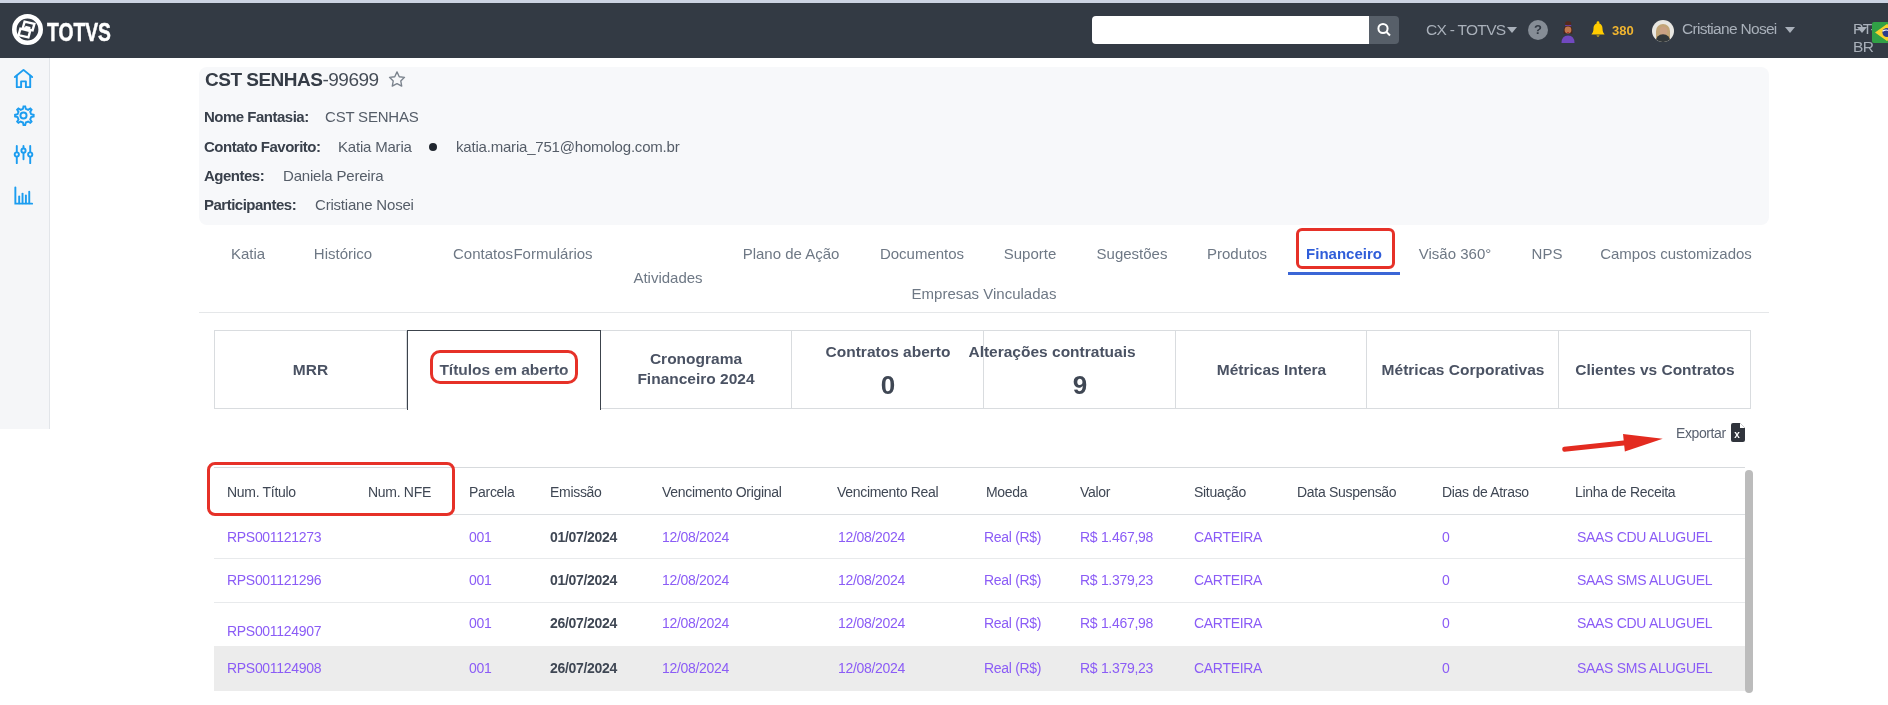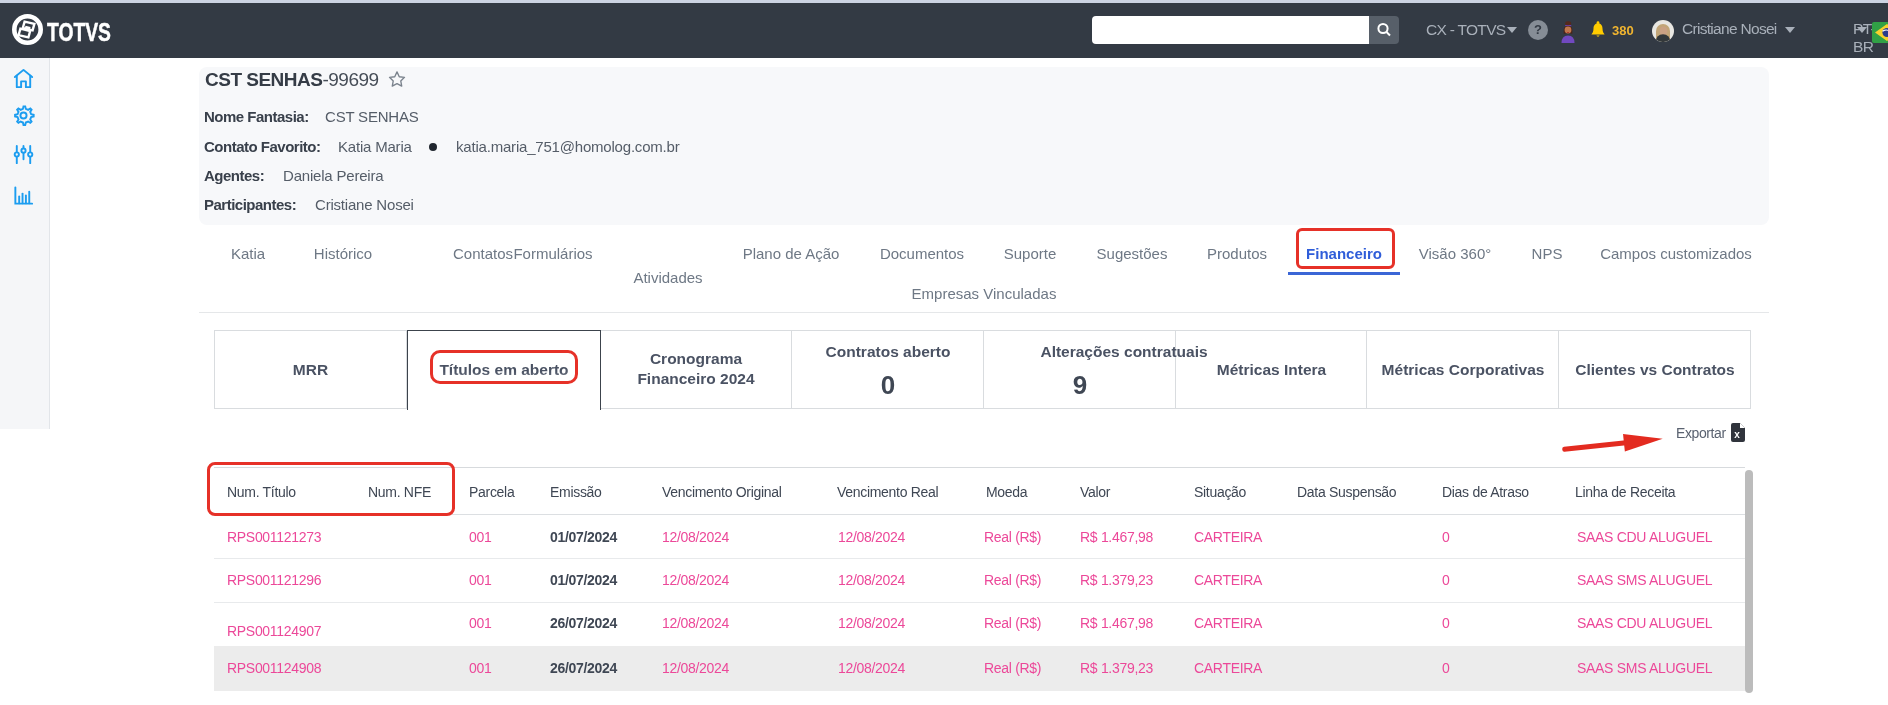--- a/index.html
+++ b/index.html
@@ -9,21 +9,21 @@
 #navbar { left:0; top:3px; width:1888px; height:55px; background:#333a44; }
 #sidebar { left:0; top:58px; width:50px; height:371px; background:#f5f6f8; border-right:1px solid #e2e5e9; }
 .navtxt { color:#a9b0ba; font-size:15.5px; letter-spacing:-0.7px; }
 #infocard { left:199px; top:67px; width:1570px; height:158px; background:#f7f8fa; border-radius:8px; }
 .lbl { font-weight:bold; color:#39404b; font-size:15px; line-height:17px; letter-spacing:-0.5px; }
 .val { color:#555d68; font-size:15px; line-height:17px; letter-spacing:-0.2px; }
 .tab { position:absolute; top:245px; color:#6e7885; font-size:15px; transform:translateX(-50%); white-space:nowrap; }
 .box { position:absolute; top:330px; height:79px; border:1px solid #d9dcdf; border-left:none; background:#fff; }
 .boxlbl { font-weight:bold; color:#4a5263; font-size:15.5px; text-align:center; position:absolute; width:100%; }
 .hdr { position:absolute; top:484px; font-weight:normal; color:#3f4754; font-size:14px; white-space:nowrap; letter-spacing:-0.3px; }
-.cell { position:absolute; color:#ec4899; font-size:14px; white-space:nowrap; letter-spacing:-0.3px; }
+.cell { position:absolute; color:#8b5cf6; font-size:14px; white-space:nowrap; letter-spacing:-0.3px; }
 .redbox { position:absolute; border:3px solid #e63128; background:transparent; z-index:10; }
 </style>
 </head>
 <body>
 <div class="abs" id="topstrip"></div>
 <div class="abs" id="navbar"></div>
 <div class="abs" id="sidebar"></div>
 
 <svg class="abs" style="left:12px; top:14px;" width="31" height="31" viewBox="0 0 31 31">
   <circle cx="15.5" cy="15.5" r="13.2" fill="none" stroke="#fff" stroke-width="4.6"></circle>
@@ -144,21 +144,21 @@
 <div class="box" style="left:984px; width:192px;"></div>
 <div class="box" style="left:1176px; width:191px;"></div>
 <div class="box" style="left:1367px; width:192px;"></div>
 <div class="box" style="left:1559px; width:192px;"></div>
 <div class="abs" style="left:407px; top:330px; width:194px; height:80px; background:#fff; border:1.5px solid #3c434c; border-bottom:none; z-index:2;"></div>
 <div class="boxlbl" style="left:214px; top:361px; width:193px;">MRR</div>
 <div class="boxlbl" style="left:407px; top:361px; width:194px; z-index:3;">Títulos em aberto</div>
 <div class="boxlbl" style="left:600px; top:349px; width:192px; line-height:20px;">Cronograma<br>Financeiro 2024</div>
 <div class="boxlbl" style="left:792px; top:343px; width:192px;">Contratos aberto</div>
 <div class="boxlbl" style="left:792px; top:370px; width:192px; font-size:26px; color:#3f4754;">0</div>
-<div class="boxlbl" style="left:1028px; top:343px; width:192px;">Alterações contratuais</div>
+<div class="boxlbl" style="left:956px; top:343px; width:192px;">Alterações contratuais</div>
 <div class="boxlbl" style="left:984px; top:370px; width:192px; font-size:26px; color:#3f4754;">9</div>
 <div class="boxlbl" style="left:1176px; top:361px; width:191px;">Métricas Intera</div>
 <div class="boxlbl" style="left:1367px; top:361px; width:192px;">Métricas Corporativas</div>
 <div class="boxlbl" style="left:1559px; top:361px; width:192px;">Clientes vs Contratos</div>
 
 <div class="abs" style="left:1676px; top:425px; color:#5a6270; font-size:14px; letter-spacing:-0.4px;">Exportar</div>
 <svg class="abs" style="left:1730px; top:423px;" width="15" height="19" viewBox="0 0 15 19">
   <path d="M1 2 a2 2 0 0 1 2-2 L10 0 L15 5 L15 17 a2 2 0 0 1 -2 2 L3 19 a2 2 0 0 1 -2 -2 Z" fill="#30343c"></path>
   <path d="M10 0 L15 5 L10 5 Z" fill="#fff"></path>
   <text x="7" y="14.5" font-size="10" font-weight="bold" fill="#fff" text-anchor="middle" font-family="Liberation Sans">x</text>

